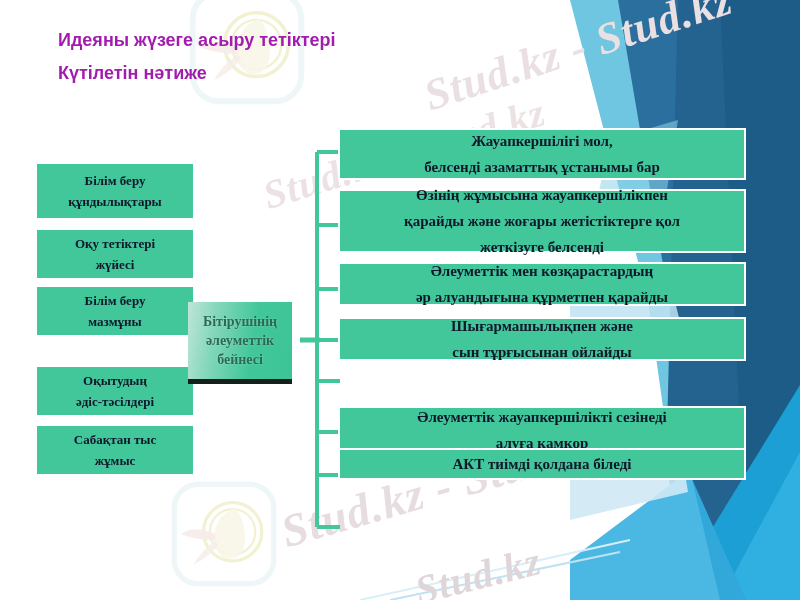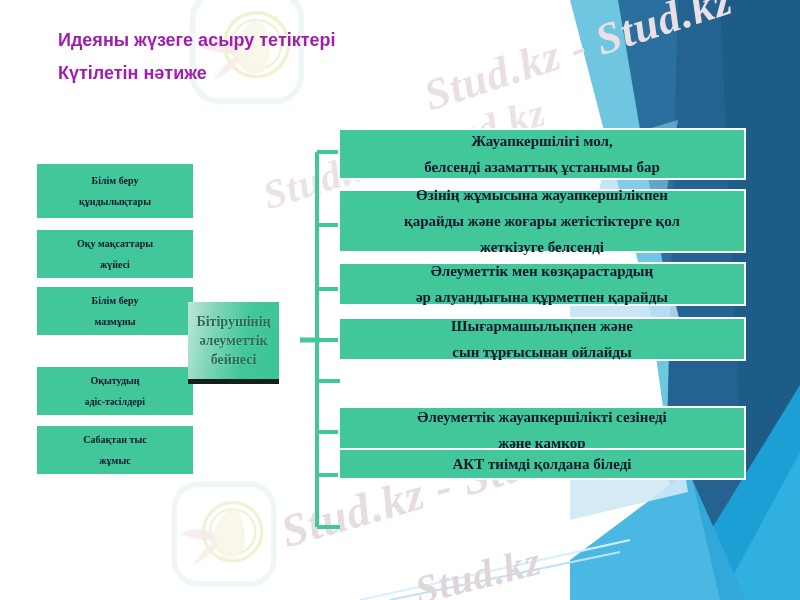--- a/index.html
+++ b/index.html
@@ -84,35 +84,35 @@
   }
   .box span {
     display: block;
     width: 100%;
     white-space: pre-line;
   }
 
   .left-box {
     left: 35px;
     width: 160px;
-    font-size: 10px;
+    font-size: 13px;
     line-height: 21px;
   }
 
   .right-box {
     left: 338px;
     width: 408px;
     font-size: 15px;
     line-height: 26px;
   }
 
   .center-box {
     left: 188px;
     top: 302px;
-    width: 91px;
+    width: 104px;
     height: 82px;
     background: linear-gradient(100deg, #bfe6d8 0%, #7fd6b8 28%, #41c79a 62%, #3cc396 100%);
     border: none;
     border-bottom: 5px solid #16201b;
     color: #2b6a54;
     font-size: 14px;
     line-height: 19px;
     z-index: 7;
     text-shadow: 0 0 2px rgba(255,255,255,0.35);
   }
@@ -183,21 +183,21 @@
     <line x1="317" y1="432" x2="340" y2="432" stroke="#41c79a" stroke-width="4"></line>
     <line x1="317" y1="475" x2="340" y2="475" stroke="#41c79a" stroke-width="4"></line>
     <line x1="317" y1="527" x2="340" y2="527" stroke="#41c79a" stroke-width="4"></line>
   </svg>
 
   <div class="box left-box" style="top:162px; height:58px;">
     <span>Білім беру
 құндылықтары</span>
   </div>
   <div class="box left-box" style="top:228px; height:52px;">
-    <span>Оқу мақсаттары
+    <span>Оқу тетіктері
 жүйесі</span>
   </div>
   <div class="box left-box" style="top:285px; height:52px;">
     <span>Білім беру
 мазмұны</span>
   </div>
   <div class="box left-box" style="top:365px; height:52px;">
     <span>Оқытудың
 әдіс-тәсілдері</span>
   </div>
@@ -224,19 +224,19 @@
   <div class="box right-box" style="top:262px; height:44px;">
     <span>Әлеуметтік мен көзқарастардың
 әр алуандығына құрметпен қарайды</span>
   </div>
   <div class="box right-box" style="top:317px; height:44px;align-items:center;">
     <span>Шығармашылықпен және
 сын тұрғысынан ойлайды</span>
   </div>
   <div class="box right-box" style="top:406px; height:48px;">
     <span>Әлеуметтік жауапкершілікті сезінеді
-және қамқор</span>
+алуға қамқор</span>
   </div>
   <div class="box right-box" style="top:448px; height:32px;">
     <span>АКТ тиімді қолдана біледі</span>
   </div>
 
 </div>
 
 </body></html>

